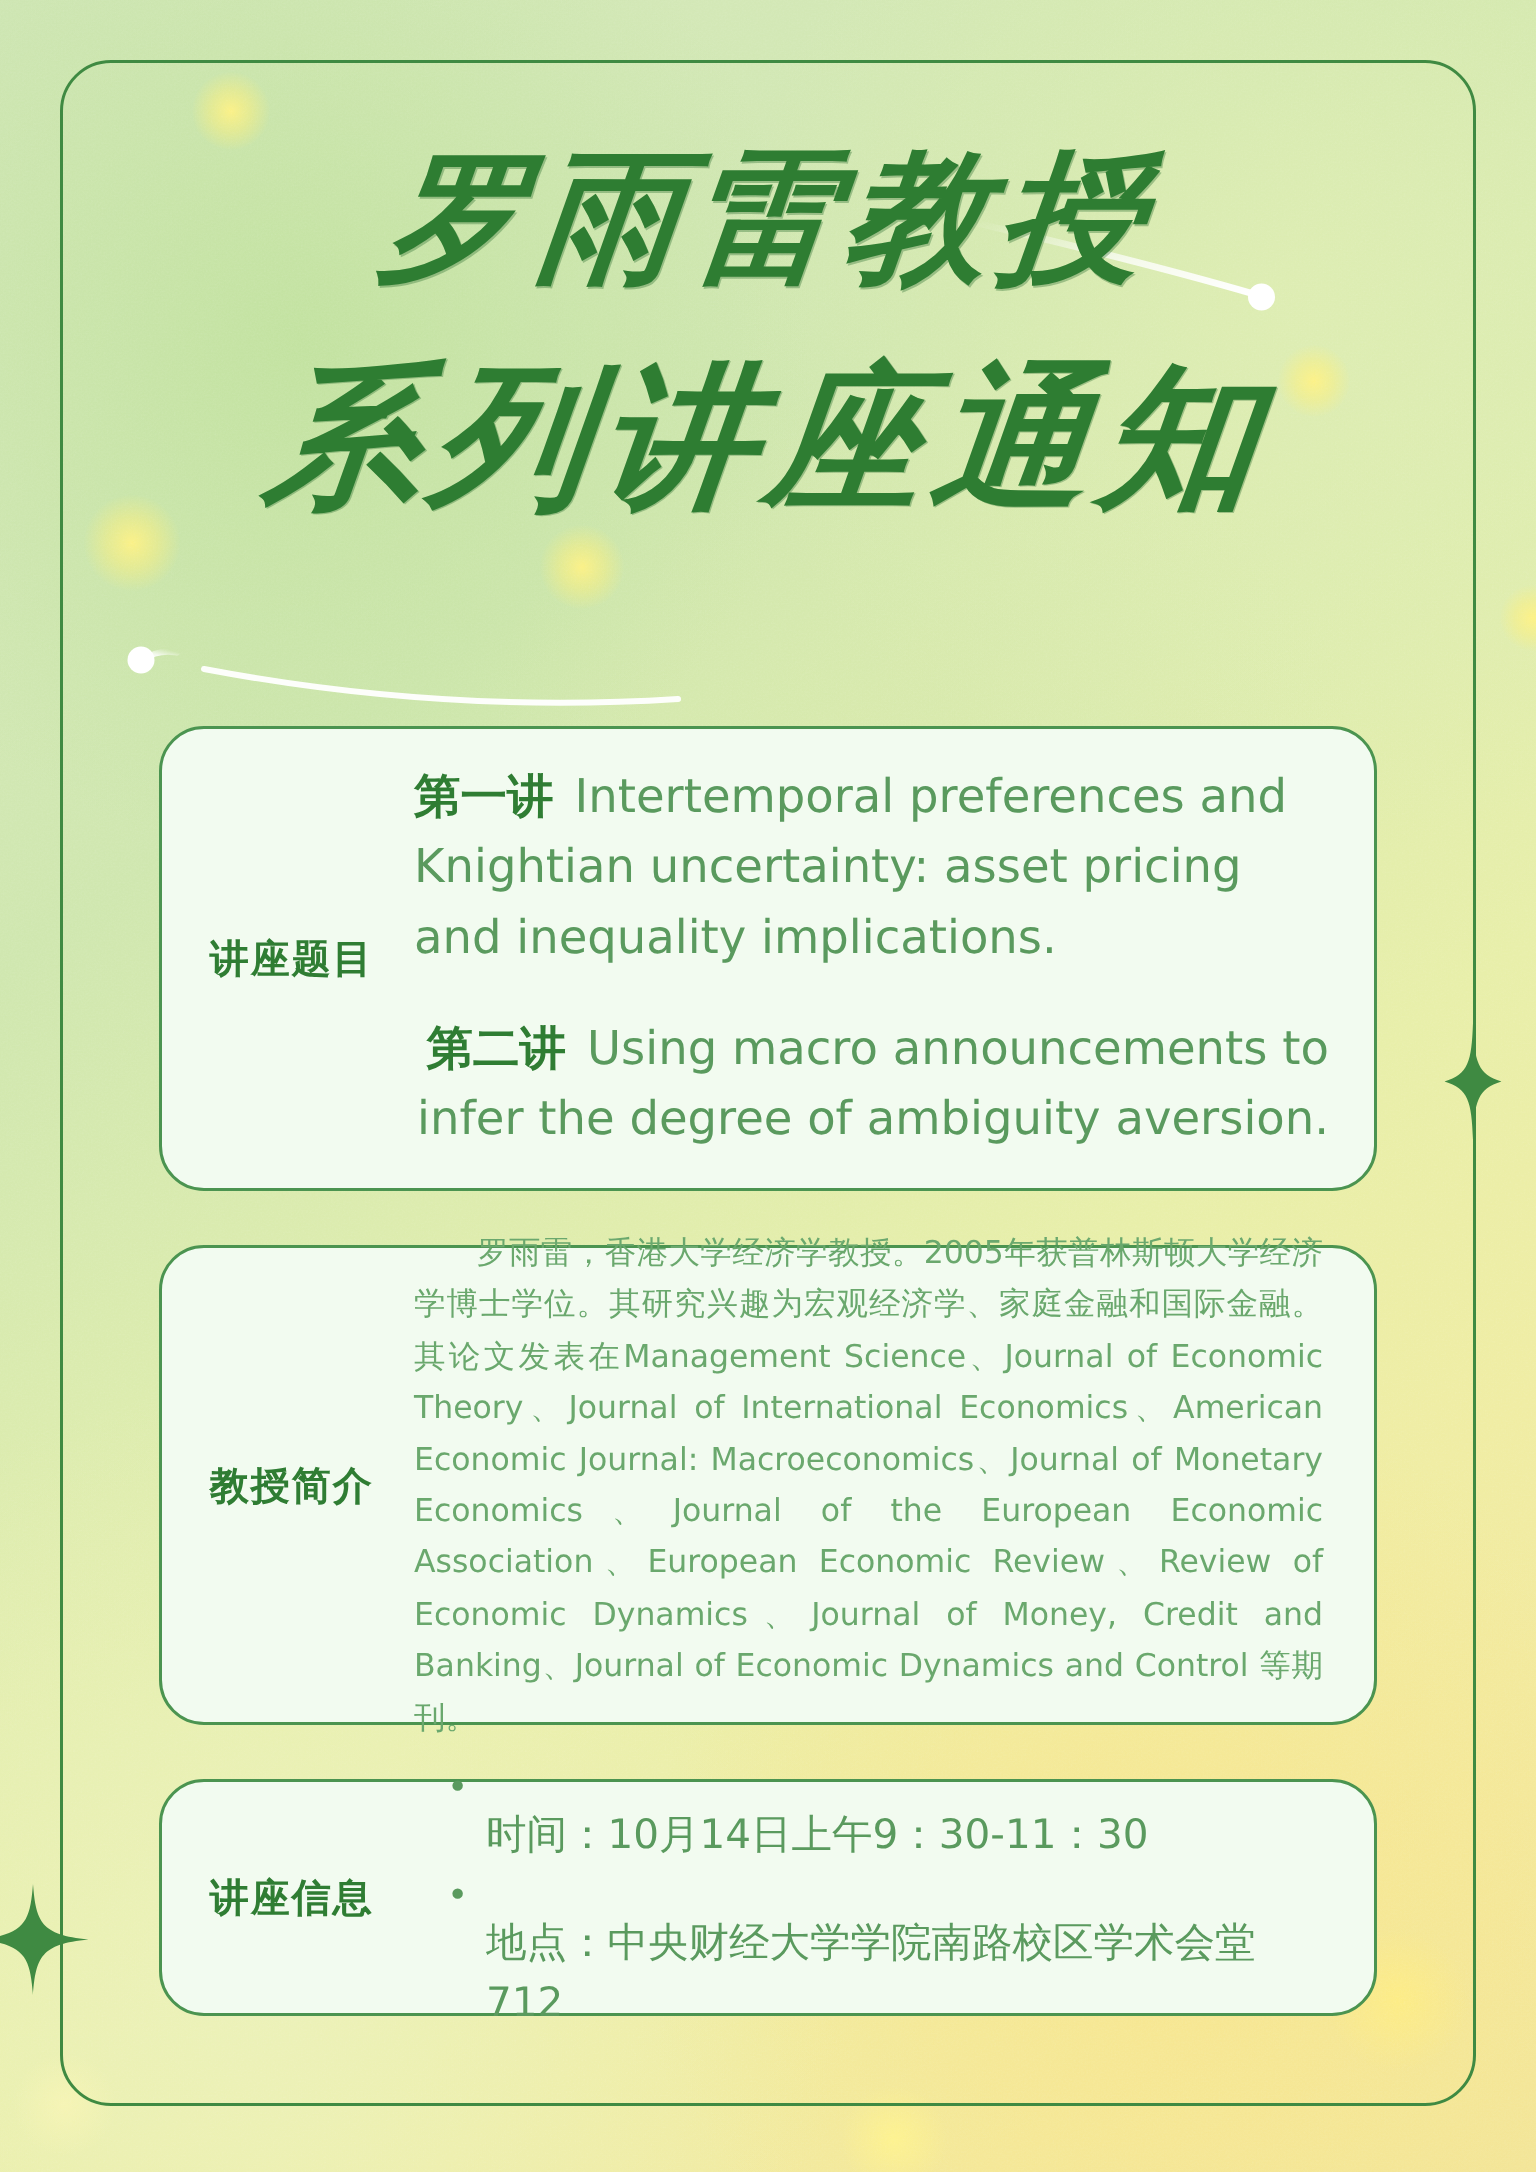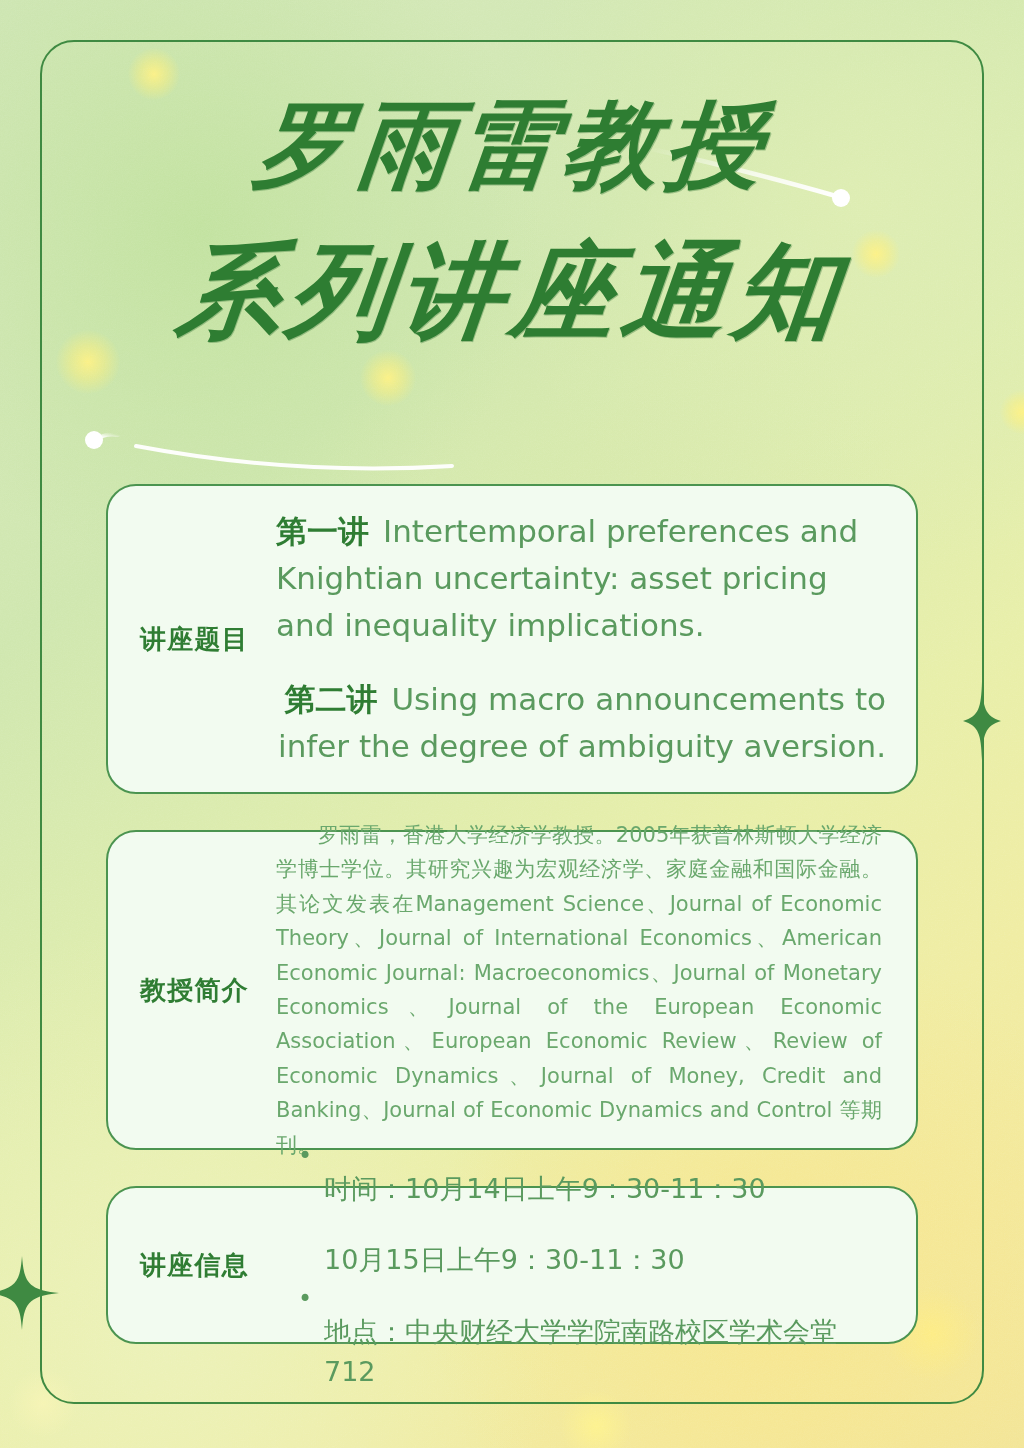--- a/index.html
+++ b/index.html
@@ -265,24 +265,20 @@
 
   <div class="card" id="card-info">
     <div class="card-label">讲座信息</div>
     <div class="card-body">
       <ul class="info-list">
         <li class="info-row">
           <span class="bullet">•</span>
           <span class="info-text">时间：10月14日上午9：30-11：30</span>
         </li>
         <li class="info-row">
-          <span class="bullet empty">•</span>
-          <span class="info-text">10月15日上午9：30-11：30</span>
-        </li>
-        <li class="info-row">
           <span class="bullet">•</span>
           <span class="info-text">地点：中央财经大学学院南路校区学术会堂712</span>
         </li>
       </ul>
     </div>
   </div>
 
 </div>
 
 </body></html>

